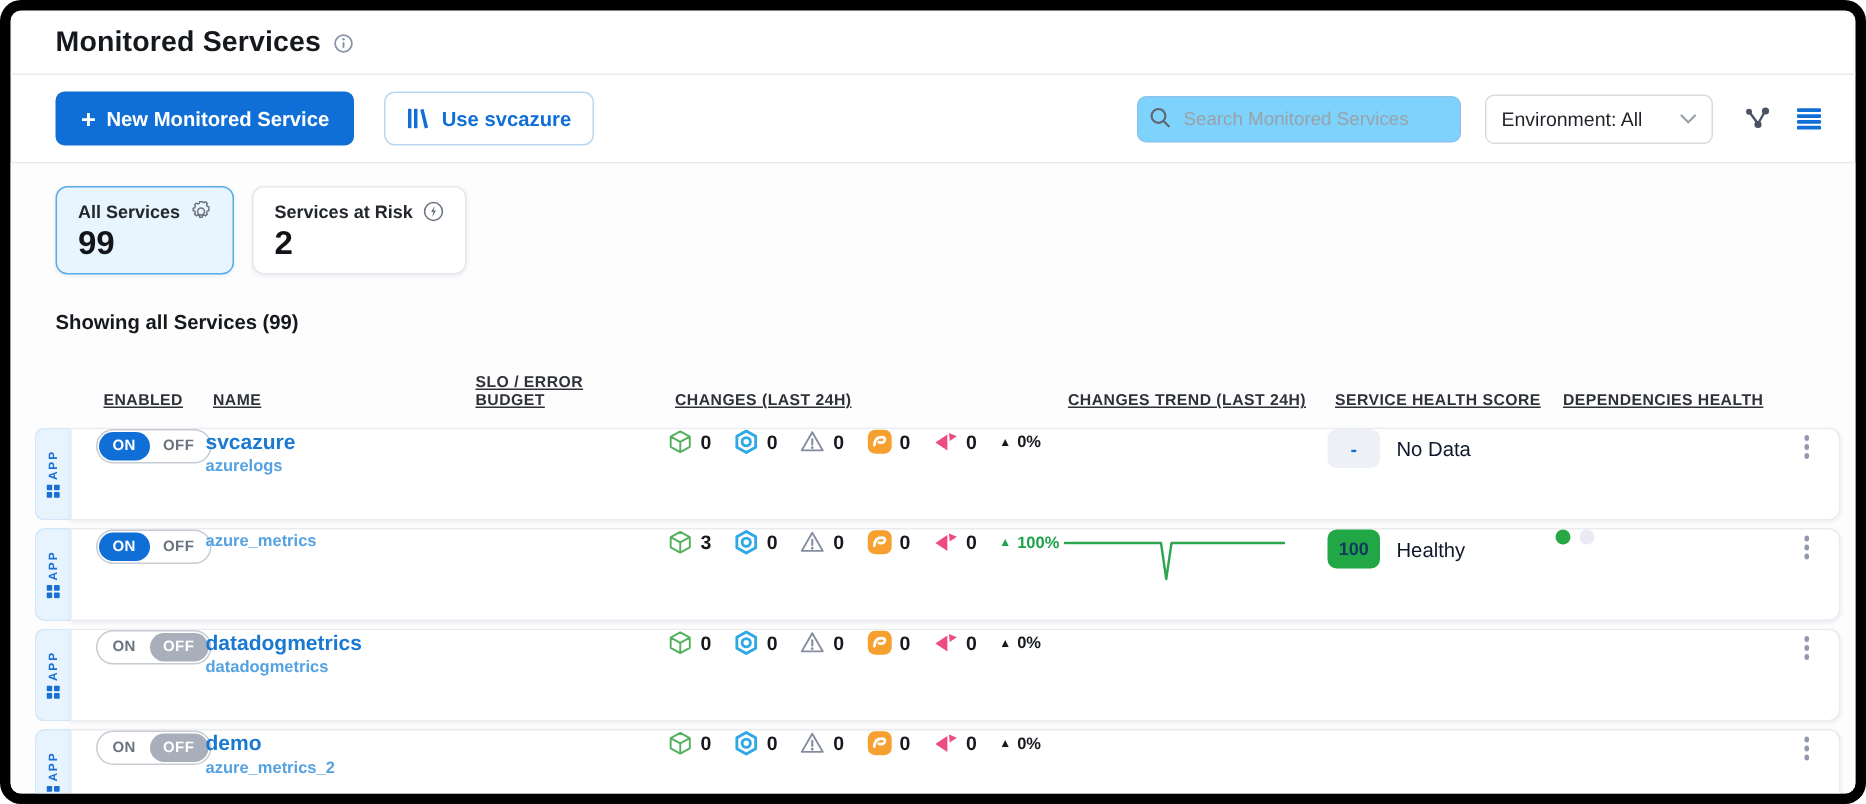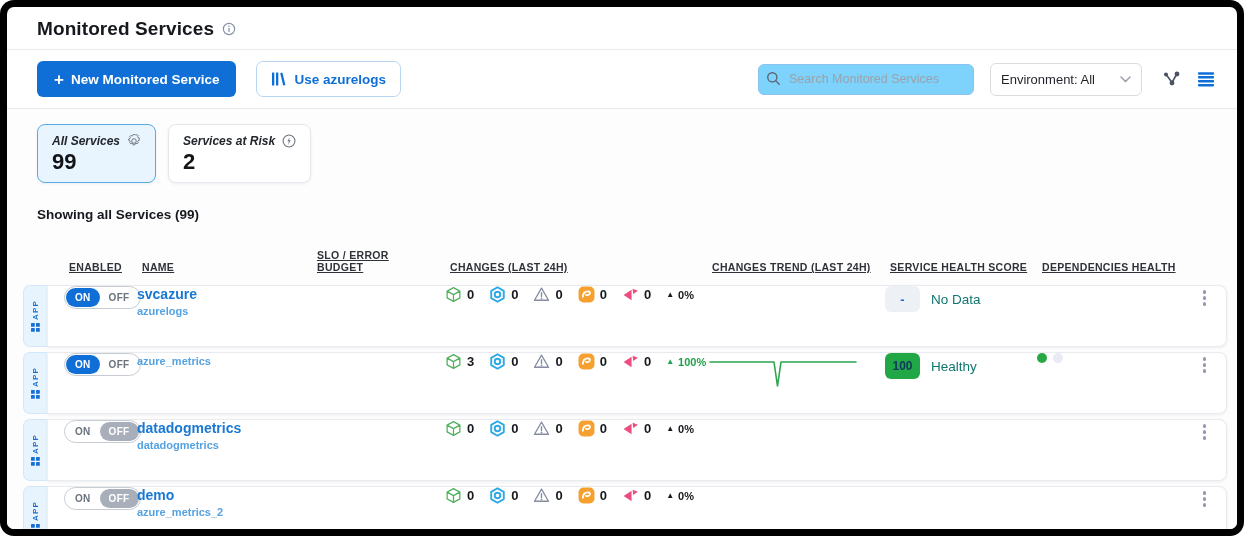--- a/index.html
+++ b/index.html
@@ -31,21 +31,21 @@
   .envselect .envtext{font-size:13px;color:#1f2329;}
   .viewicons{display:flex;align-items:center;gap:16px;margin-left:4px;}
 
   
   .content{flex:1;background:#fdfdfe;overflow:hidden;}
   .cards{display:flex;gap:12px;padding:15px 30px 0 30px;}
   .scard{min-width:112px;background:#fff;border:1px solid #e4e7ec;border-radius:8px;padding:9px 14px 8px 14px;
     box-shadow:0 1px 3px rgba(20,30,50,.07);cursor:pointer;}
   .scard.selected{background:#e9f5fe;border:1px solid #57ace7;}
   .scard .top{display:flex;align-items:center;gap:7px;}
-  .scard .lbl{font-size:12px;font-weight:600;color:#23272d;font-style:italic;}
+  .scard .lbl{font-size:12px;font-weight:600;color:#23272d;}
   .scard .val{font-size:22px;font-weight:800;color:#121417;margin-top:1px;line-height:1.15;}
 
   .showing{padding:24px 30px 0 30px;font-size:13.5px;font-weight:700;color:#15181d;}
 
   
   .thead{display:flex;align-items:flex-end;margin:27px 26px 12px 62px;font-size:10.5px;font-weight:700;
     color:#2e3238;letter-spacing:.03em;text-decoration:underline;}
   .col-enabled{width:73px;} .col-name{width:175px;} .col-slo{width:108px;} .col-changes{width:262px;margin-left:25px;}
   .col-trend{width:178px;} .col-score{width:152px;} .col-deps{flex:1;} .col-menu{width:26px;}
 
@@ -74,21 +74,21 @@
   .delta .tri{font-size:8px;line-height:1;}
   .delta .pct{font-size:11px;font-weight:700;}
   .delta.dark .tri,.delta.dark .pct{color:#15181d;}
   .delta.green .tri,.delta.green .pct{color:#1ea34a;}
 
   .scorecell{display:flex;align-items:center;gap:11px;}
   .badge{width:35px;height:26px;border-radius:6px;display:flex;align-items:center;justify-content:center;
     font-size:12px;font-weight:700;}
   .badge.healthy{background:#22a746;color:#11395c;}
   .badge.nodata{background:#edf1f6;color:#1a6fd4;font-size:13px;}
-  .scorelabel{font-size:13.5px;color:#0f766e;}
+  .scorelabel{font-size:13.5px;color:#0f172a;}
 
   .deps{display:flex;align-items:center;gap:6px;}
   .dot{width:10px;height:10px;border-radius:50%;}
   .dot.g{background:#27a844;}
   .dot.muted{background:#e9eaf3;}
 
   .kebab{display:flex;flex-direction:column;align-items:center;gap:2.5px;cursor:pointer;padding:4px;margin-left:auto;}
   .kebab i{width:3.5px;height:3.5px;border-radius:50%;background:#9299af;display:block;}
 
   .trendsvg{display:block;}
@@ -118,21 +118,21 @@
         <span>New Monitored Service</span>
       </button>
       <button class="btn-secondary">
         <span style="display:flex;">
           <svg width="15" height="16" viewBox="0 0 15 16">
                 <rect x="1" y="1.5" width="2.3" height="13" rx="0.5" fill="#0f6fd7"></rect>
                 <rect x="5" y="1.5" width="2.3" height="13" rx="0.5" fill="#0f6fd7"></rect>
                 <path d="M9.2 2.2 L11.4 1.6 L14.4 14 L12.2 14.6 Z" fill="#0f6fd7"></path>
               </svg>
         </span>
-        <span>Use azurelogs</span>
+        <span>Use svcazure</span>
       </button>
     </div>
     <div class="tb-right">
       <div class="searchbox">
         <span class="mag">
           <svg width="15" height="15" viewBox="0 0 15 15">
                 <circle cx="6.3" cy="6.3" r="4.6" fill="none" stroke="#5f6670" stroke-width="1.4"></circle>
                 <line x1="9.8" y1="9.8" x2="13.2" y2="13.2" stroke="#5f6670" stroke-width="1.4" stroke-linecap="round"></line>
               </svg>
         </span>

